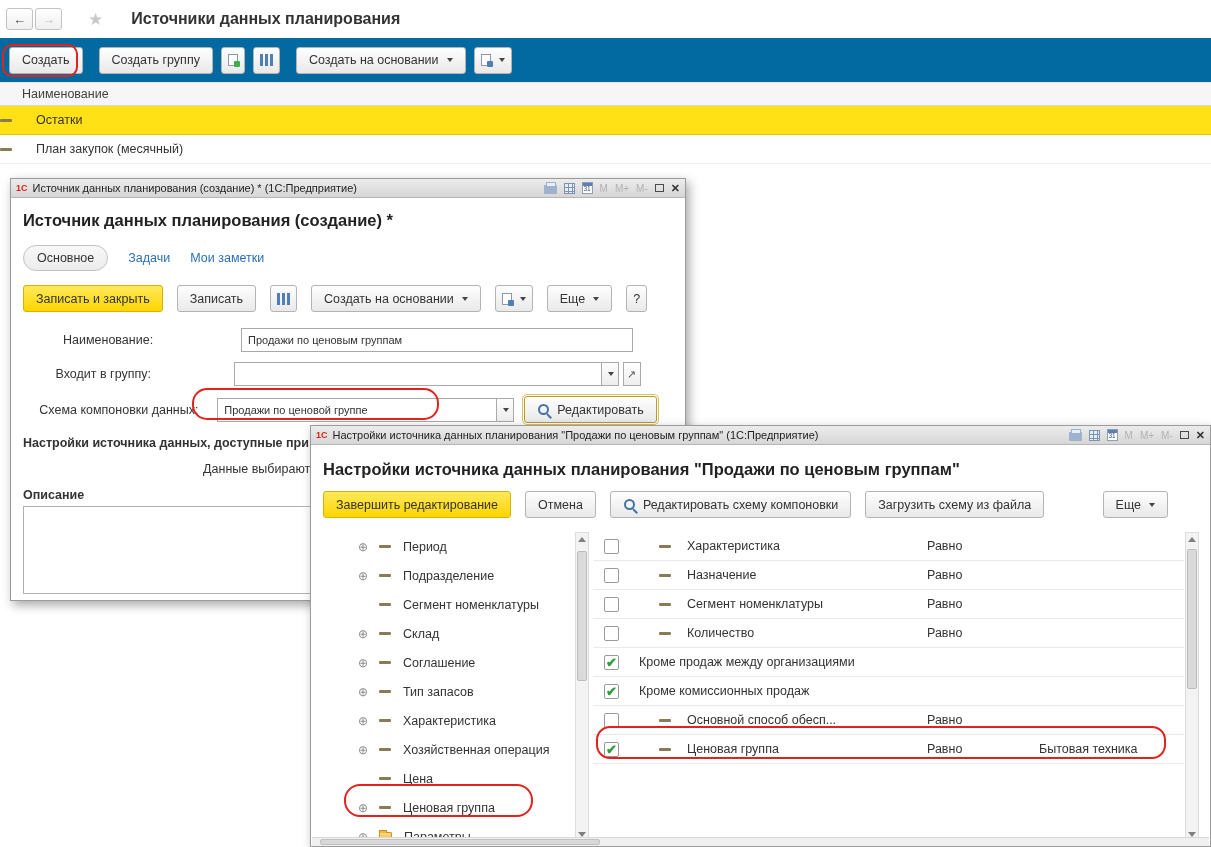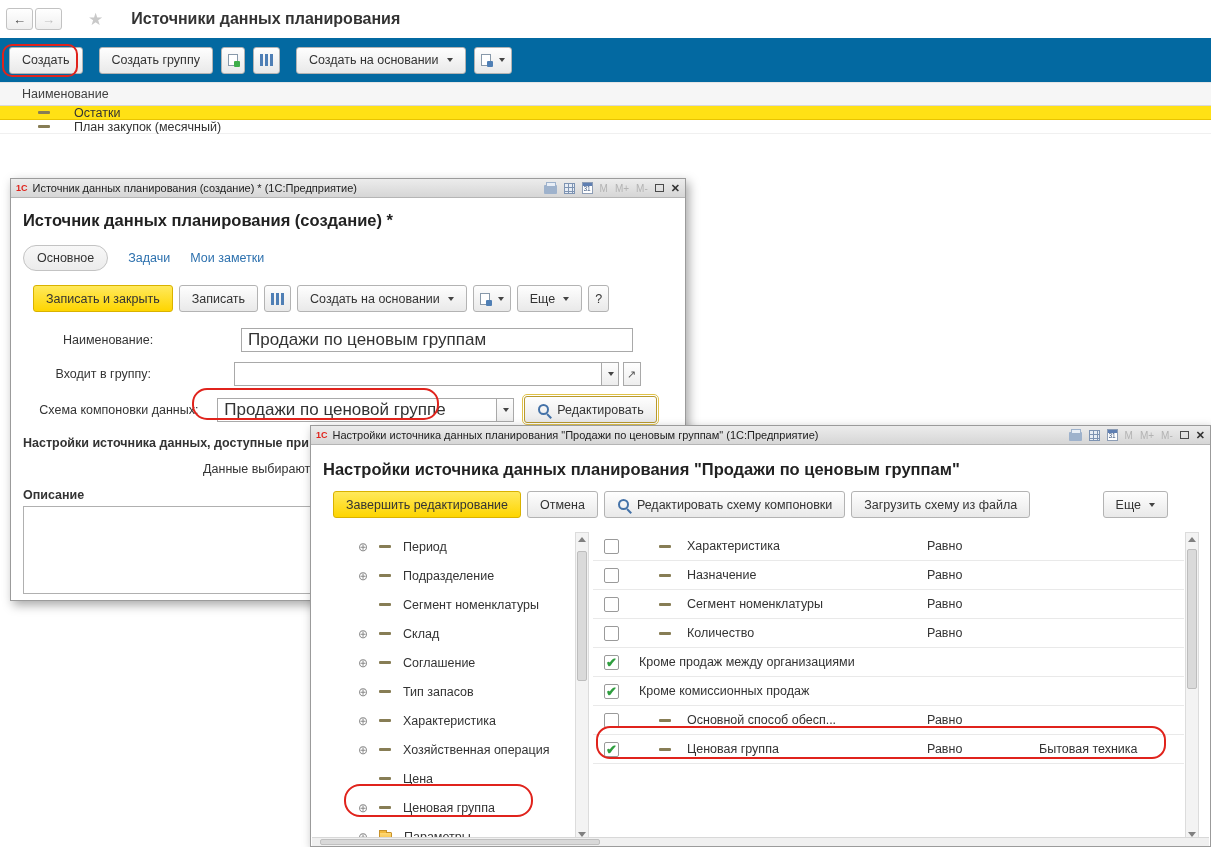--- a/index.html
+++ b/index.html
@@ -21,21 +21,21 @@
          font-size: 12.5px; color: #333; font-family: inherit; cursor: default; white-space: nowrap; }
   .btn.yellow { background: linear-gradient(#ffe95c,#fed500); border-color: #d9b200; }
   .btn.icon-btn { padding: 0 6px; }
   .btn.focus-ring { border-color: #b99a2e; outline: 1px solid #e0c24a; outline-offset: 1px; }
   .caret { width: 0; height: 0; border-left: 3.5px solid transparent; border-right: 3.5px solid transparent;
            border-top: 4px solid #444; margin-left: 2px; }
   .gap-l { margin-left: 8px; }
 
   .tbl-header { height: 24px; background: #f6f6f6; border-top: 1px solid #e5e5e5; border-bottom: 1px solid #d9d9d9;
                 display: flex; align-items: center; padding-left: 22px; color: #3f3f3f; }
-  .mrow { height: 14px; display: flex; align-items: center; padding-left: 38px; border-bottom: 1px solid #f0f0f0; background: #fff; }
+  .mrow { height: 29px; display: flex; align-items: center; border-bottom: 1px solid #f0f0f0; background: #fff; }
   .mrow .dash-ic { margin-right: 24px; }
   .mrow.sel { background: #ffe115; border-bottom-color: #e8c400; }
 
   .dash-ic { width: 12px; height: 3px; background: #877d55; border-radius: 1px; display: inline-block; flex: none; }
 
   
   .window { position: absolute; background: #fff; border: 1px solid #9b9b9b; box-shadow: 3px 4px 10px rgba(0,0,0,.35); }
   .dlg1 { left: 10px; top: 178px; width: 676px; height: 423px; z-index: 10; }
   .dlg2 { left: 310px; top: 425px; width: 901px; height: 422px; z-index: 20; }
   .titlebar { height: 19px; background: linear-gradient(#ececec,#d6d6d6); border-bottom: 1px solid #b5b5b5;
@@ -55,25 +55,25 @@
   .mem { font-size: 10px; color: #b3b3b3; }
   .ic-max { width: 9px; height: 8px; border: 1px solid #4a4a4a; display: inline-block; }
   .ic-close { font-size: 11px; color: #333; font-weight: bold; }
 
   
   .dlg-body { padding: 6px 12px 0 12px; }
   .heading { font-size: 16.5px; font-weight: bold; color: #222; margin-top: 6px; line-height: 21px; }
   .tabs { display: flex; align-items: center; margin-top: 14px; }
   .tab { background: linear-gradient(#f8f8f8,#ececec); border: 1px solid #c3c3c3; border-radius: 13px; padding: 5px 13px; color: #333; }
   .tablink { color: #2d71ae; margin-left: 20px; }
-  .toolbar { display: flex; align-items: flex-end; gap: 6px; margin-top: 14px; margin-left: 10px; }
+  .toolbar { display: flex; align-items: flex-end; gap: 14px; margin-top: 14px; }
   .frow { display: flex; align-items: center; margin-top: 10px; justify-content: center; }
   .frow.first { margin-top: 16px; }
   .flabel { width: 178px; flex: none; }
-  .finput { height: 24px; border: 1px solid #a9a9a9; padding: 0 6px; font-size: 17px; font-family: inherit; color: #333; background: #fff; }
+  .finput { height: 24px; border: 1px solid #a9a9a9; padding: 0 6px; font-size: 11px; font-family: inherit; color: #333; background: #fff; }
   .combo { width: 17px; height: 24px; border: 1px solid #a9a9a9; border-left: none; display: flex; align-items: center;
            justify-content: center; background: linear-gradient(#fdfdfd,#ededed); flex: none; }
   .open-btn { width: 18px; height: 24px; border: 1px solid #a9a9a9; display: flex; align-items: center; justify-content: center;
               background: linear-gradient(#fff,#eee); font-size: 11px; color: #555; margin-left: 4px; flex: none; }
   .bold-caption { font-weight: bold; margin-top: 13px; white-space: nowrap; }
   .radio { width: 12px; height: 12px; border: 1px solid #808080; border-radius: 50%; display: inline-block; position: relative; background: #fff; flex: none; }
   .radio.on:after { content: ""; position: absolute; left: 3px; top: 3px; right: 3px; bottom: 3px; background: #3a3a3a; border-radius: 50%; }
   .desc-area { width: 560px; height: 88px; border: 1px solid #b0b0b0; margin-top: 4px; resize: none; font-family: inherit; }
   .ic-mag { position: relative; width: 14px; height: 14px; display: inline-block; flex: none; }
   .ic-mag:before { content: ""; position: absolute; left: 1px; top: 1px; width: 7px; height: 7px; border: 2px solid #4472a8; border-radius: 50%; }

